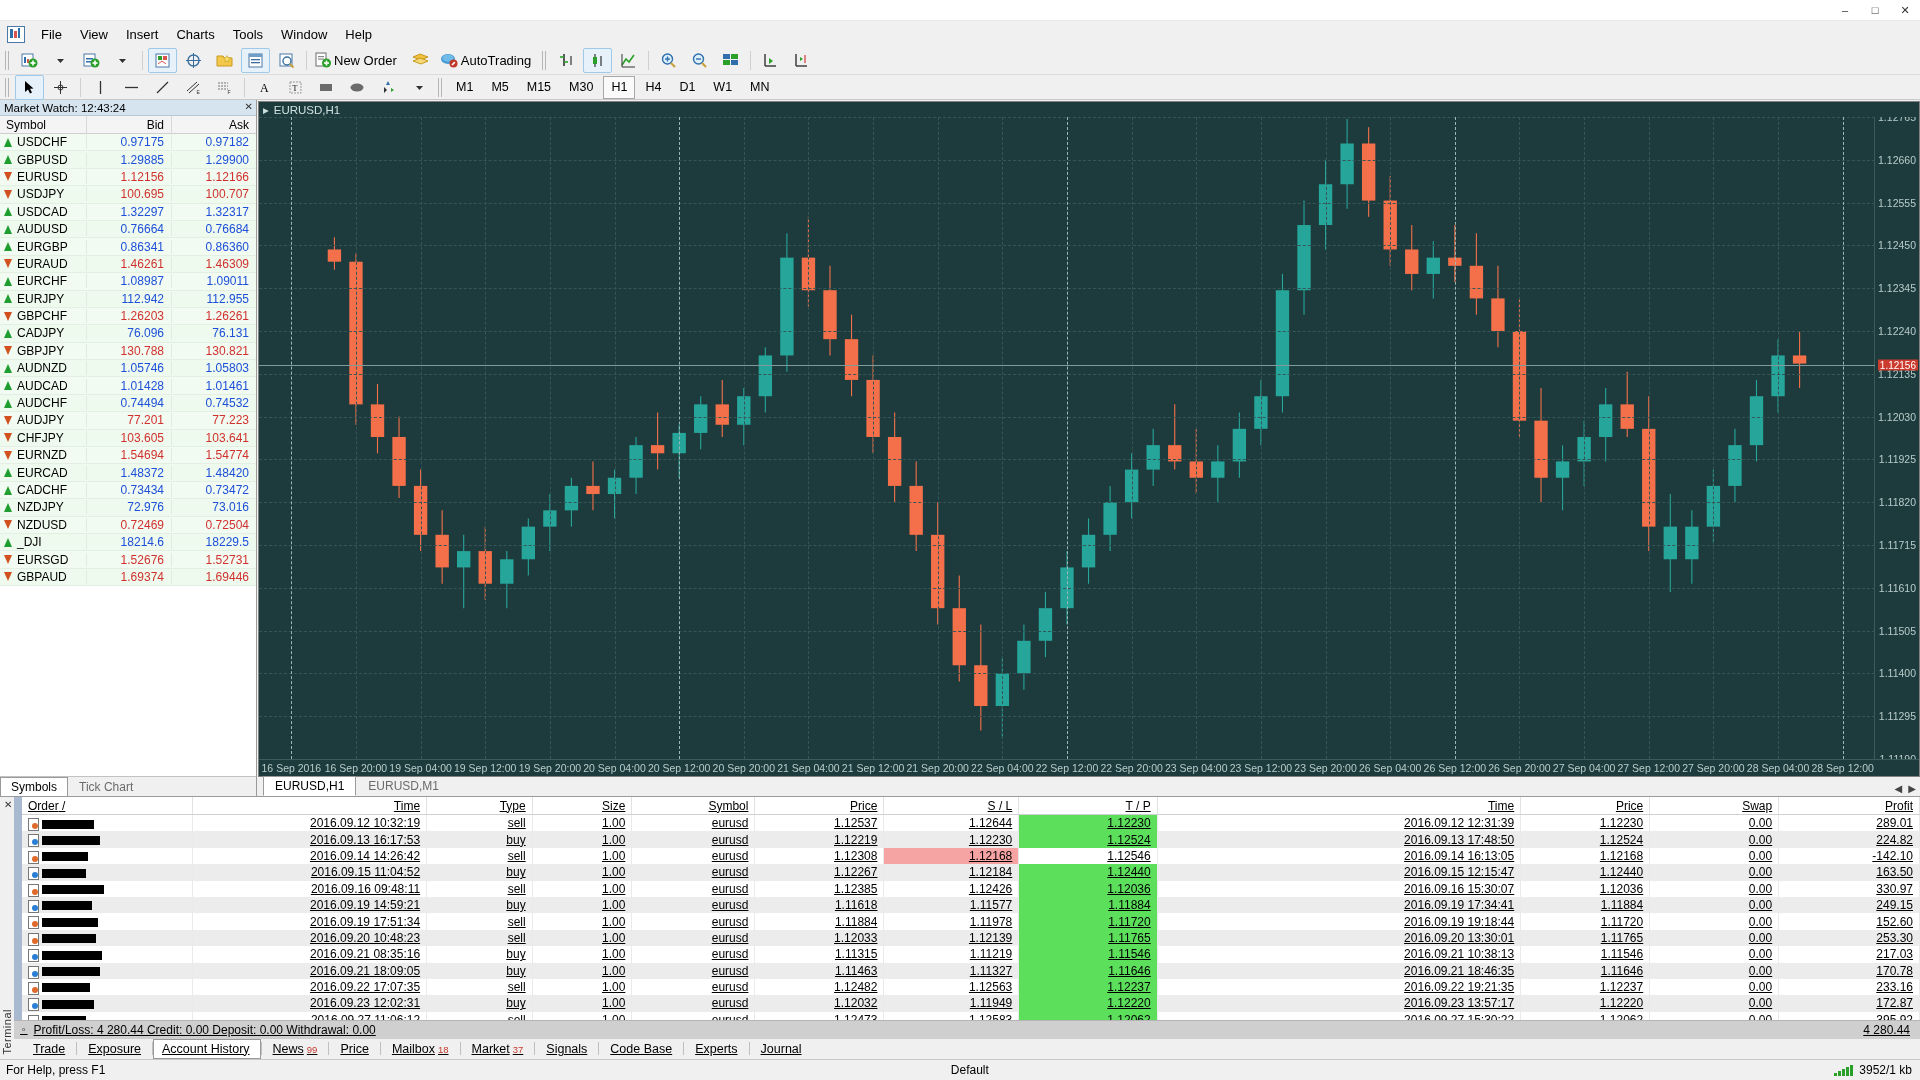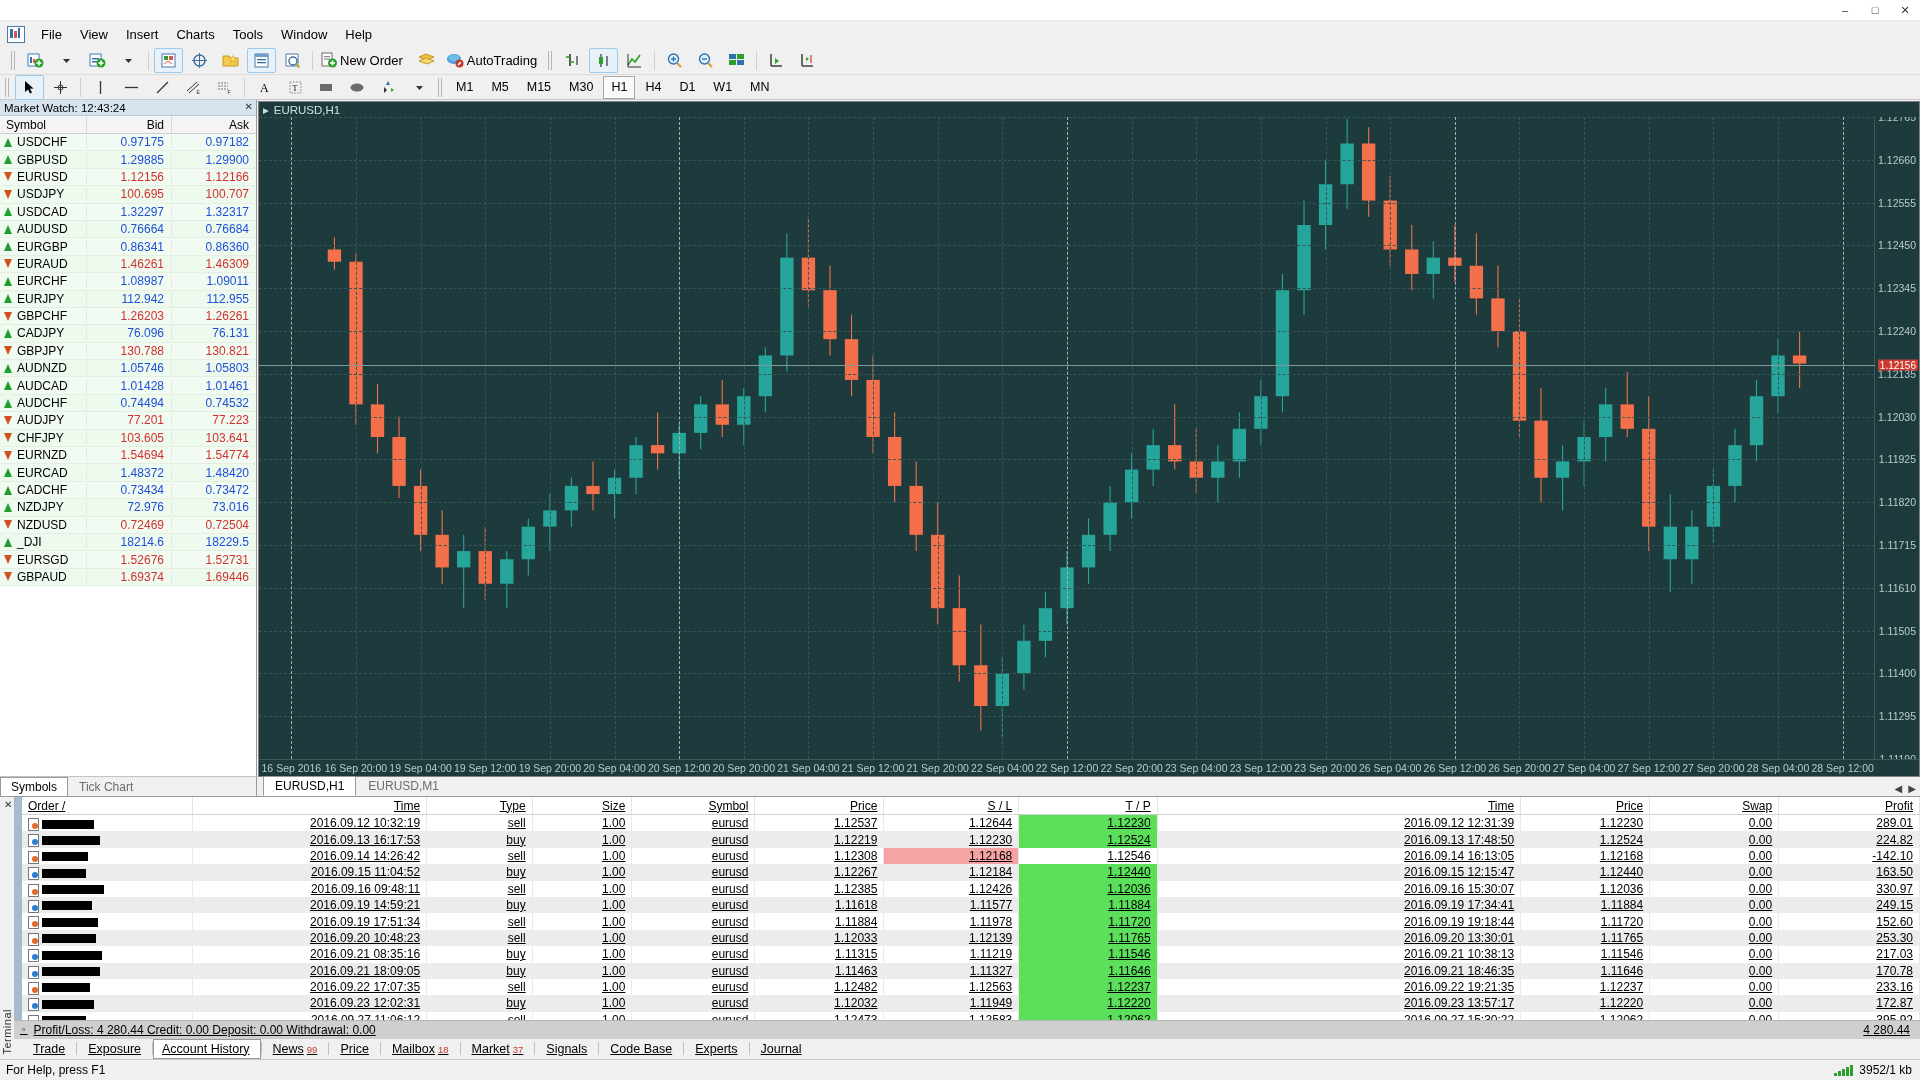--- a/index.html
+++ b/index.html
@@ -15,21 +15,21 @@
   
   .menubar{height:26px;background:#f0f0f0;display:flex;align-items:center;padding-left:4px;flex:0 0 auto;}
   .applogo{width:20px;height:18px;margin:0 6px 0 2px;position:relative;}
   .applogo .sq{position:absolute;left:1px;top:1px;width:16px;height:15px;background:#fff;border:1px solid #4a78a8;}
   .applogo .b1{position:absolute;left:4px;top:4px;width:3px;height:9px;background:#2f6fad;}
   .applogo .b2{position:absolute;left:8px;top:6px;width:3px;height:7px;background:#d9534f;}
   .applogo .b3{position:absolute;left:12px;top:3px;width:2px;height:10px;background:#2f6fad;}
   .menuitem{padding:3px 9px;font-size:13px;color:#000;cursor:default;}
 
   
-  .toolbar{height:27px;background:#f0f0f0;display:flex;align-items:center;padding-left:8px;flex:0 0 auto;
+  .toolbar{height:27px;background:#f0f0f0;display:flex;align-items:center;padding-left:2px;flex:0 0 auto;
            border-bottom:1px solid #dcdcdc;}
   .grip{width:6px;height:19px;margin:0 3px;
         background:repeating-linear-gradient(to right,#b5b5b5 0 1px,transparent 1px 3px);}
   .tbtn{height:23px;min-width:23px;display:flex;align-items:center;justify-content:center;margin:0 1px;
         border:1px solid transparent;border-radius:2px;padding:0 2px;}
   .tbtn.sel{border:1px solid #9ec9e8;background:#e6f1fa;}
   .tlabel{font-size:13px;padding:0 4px 0 2px;white-space:nowrap;}
   .sep{width:1px;height:19px;background:#cfcfcf;margin:0 4px;}
   .tfbtn{height:21px;padding:0 7px;display:flex;align-items:center;font-size:12.5px;margin:0 1px;
          border:1px solid transparent;}
@@ -1172,20 +1172,21 @@
           <div class="tdiv"></div>
           <div class="ttab">
             <span>Journal</span>
           </div>
         </div>
     </div>
   </div>
 
   <div class="statusbar">
     <div class="sb1">For Help, press F1</div>
+    <div class="sb2">Default</div>
     <div class="sb3">
       <span class="bars">
         <i style="height:3px"></i>
           <i style="height:5px"></i>
           <i style="height:7px"></i>
           <i style="height:9px"></i>
           <i style="height:11px"></i>
       </span>
       <span>3952/1 kb</span>
     </div>

